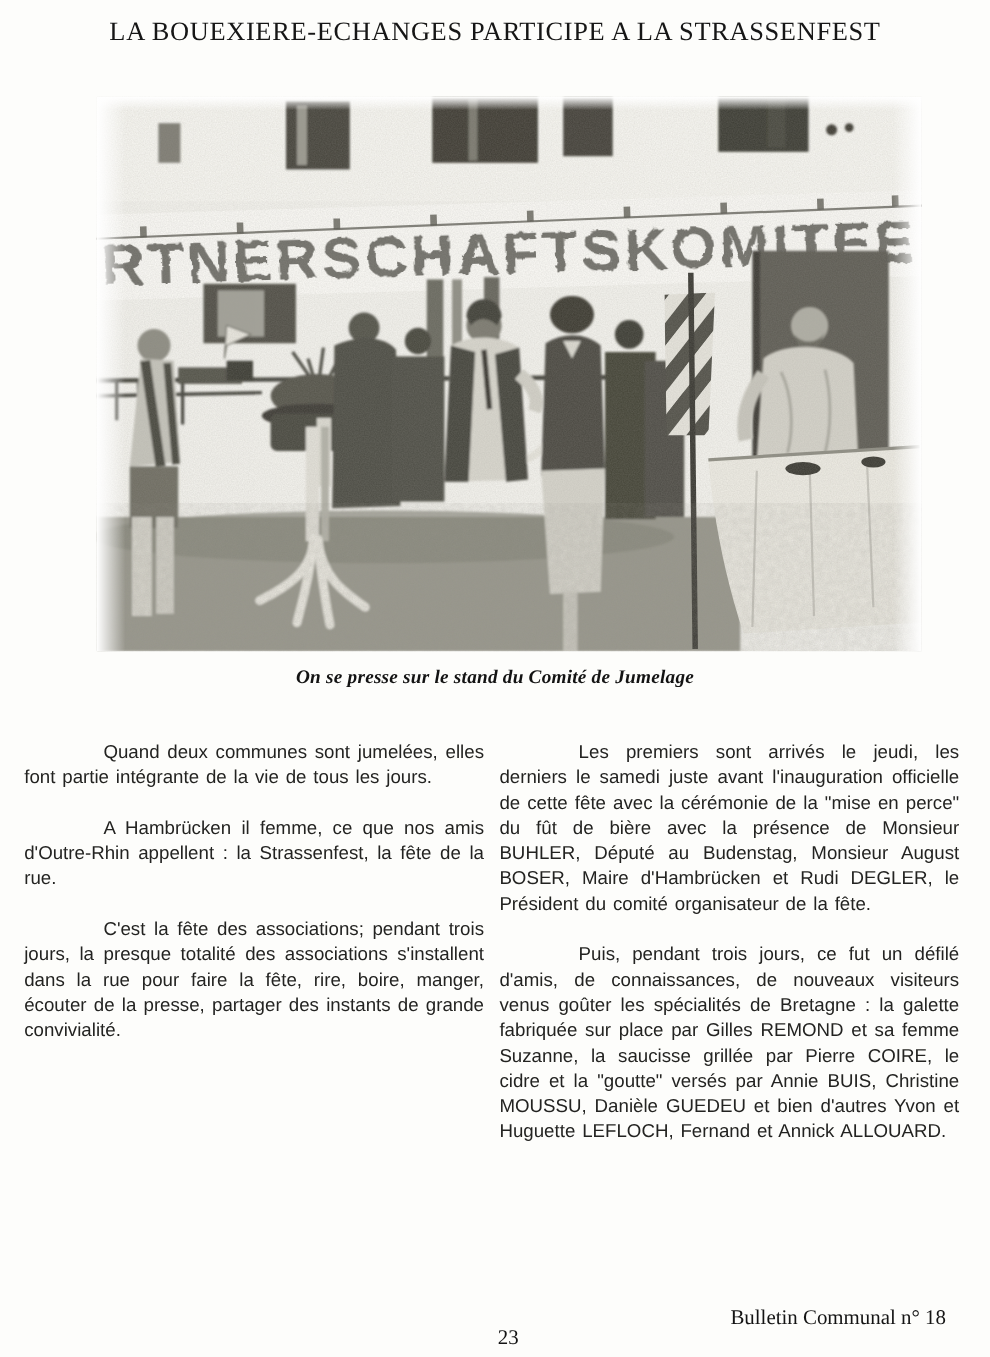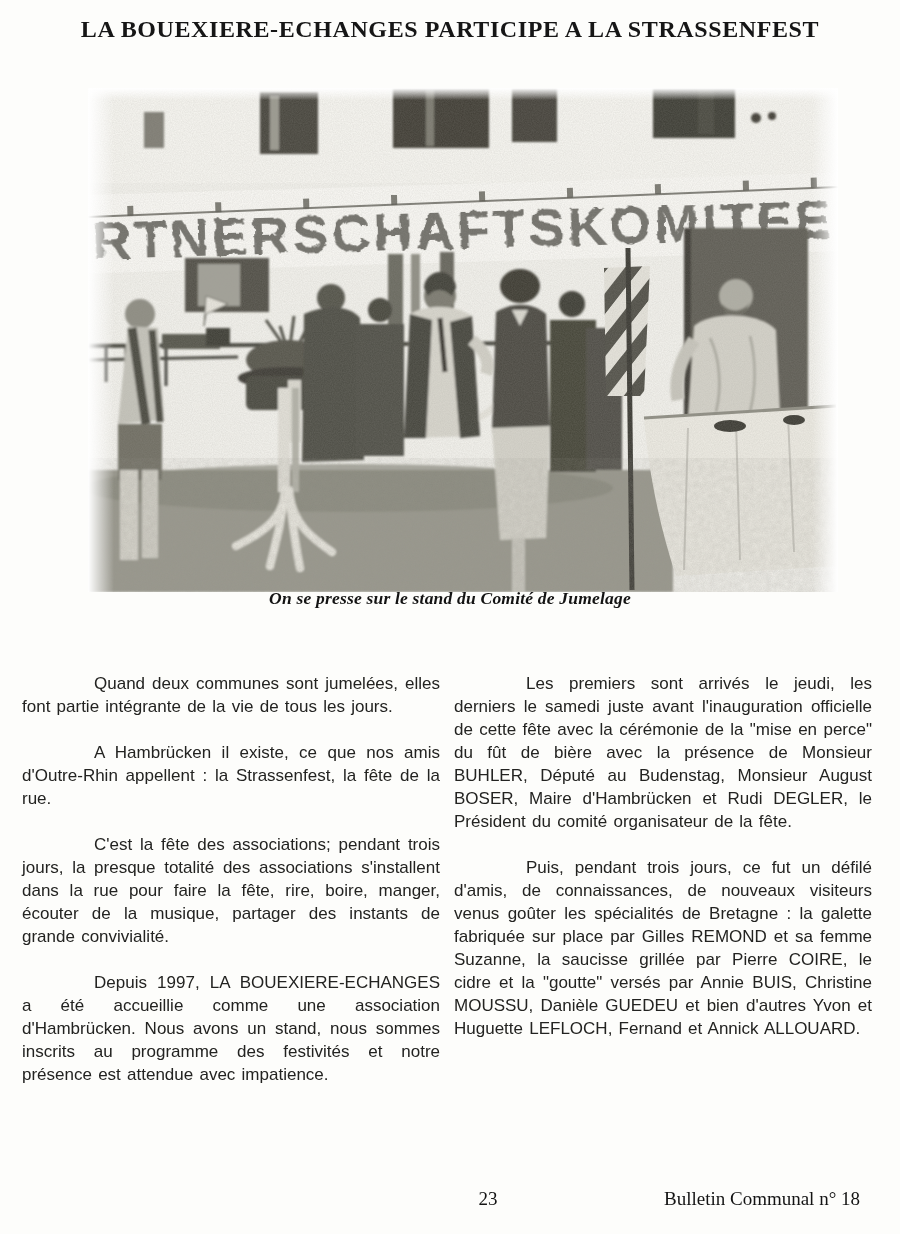--- a/index.html
+++ b/index.html
@@ -2,37 +2,37 @@
 <html><head>
 <meta charset="utf-8">
 <style>
   html,body{margin:0;padding:0;background:#ffffff;}
   .page{
     position:relative;width:900px;height:1234px;background:#fdfdfb;
     font-family:"Liberation Sans",sans-serif;color:#232321;overflow:hidden;
   }
   .title{
     position:absolute;top:16px;left:0;width:100%;margin:0;text-align:center;
-    font-family:"Liberation Serif",serif;font-weight:bold;font-size:24px;
+    font-family:"Liberation Serif",serif;font-weight:normal;font-size:24px;
     letter-spacing:0.6px;color:#161616;
   }
   .photo-wrap{position:absolute;left:88px;top:88px;width:750px;height:504px;margin:0;}
   .caption{
-    position:absolute;top:588px;left:0;width:100%;text-align:center;
+    position:absolute;top:605px;left:0;width:100%;text-align:center;
     font-family:"Liberation Serif",serif;font-style:italic;font-weight:bold;
     font-size:17.5px;color:#131313;letter-spacing:0.2px;
   }
   .columns{position:absolute;left:22px;top:672px;width:856px;display:flex;gap:14px;}
   .col{width:418px;font-size:17px;line-height:23px;text-align:justify;word-spacing:1.5px;}
   .col p{margin:0 0 23px 0;text-indent:72px;}
   .footer{
     position:absolute;top:1188px;left:0;width:100%;height:30px;
     font-family:"Liberation Serif",serif;font-size:19px;color:#141414;
   }
-  .page-num{position:absolute;left:488px;transform:translateX(-50%);}
+  .page-num{position:absolute;left:462px;transform:translateX(-50%);margin-top:18px;}
   .bulletin{position:absolute;right:40px;}
 </style>
 </head>
 <body>
 
 <div class="page">
 
   <h1 class="title">LA BOUEXIERE-ECHANGES PARTICIPE A LA STRASSENFEST</h1>
 
   <figure class="photo-wrap">
@@ -218,23 +218,22 @@
       <rect x="724" y="0" width="26" height="504" fill="url(#fadeR)"></rect>
       <rect x="0" y="0" width="750" height="12" fill="url(#fadeT)"></rect>
     </svg>
   </figure>
 
   <div class="caption">On se presse sur le stand du Comité de Jumelage</div>
 
   <div class="columns">
     <div class="col">
       <p>Quand deux communes sont jumelées, elles font partie intégrante de la vie de tous les jours.</p>
-      <p>A Hambrücken il existe, ce que nos amis d'Outre-Rhin appellent : la Strassenfest, la fête de la rue.</p>
-      <p>C'est la fête des associations; pendant trois jours, la presque totalité des associations s'installent dans la rue pour faire la fête, rire, boire, manger, écouter de la musique, partager des instants de grande convivialité.</p>
-      <p>Depuis 1997, LA BOUEXIERE-ECHANGES a été accueillie comme une association d'Hambrücken. Nous avons un stand, nous sommes inscrits au programme des festivités et notre présence est attendue avec impatience.</p>
+      <p>A Hambrücken il femme, ce que nos amis d'Outre-Rhin appellent : la Strassenfest, la fête de la rue.</p>
+      <p>C'est la fête des associations; pendant trois jours, la presque totalité des associations s'installent dans la rue pour faire la fête, rire, boire, manger, écouter de la presse, partager des instants de grande convivialité.</p>
     </div>
     <div class="col">
       <p>Les premiers sont arrivés le jeudi, les derniers le samedi juste avant l'inauguration officielle de cette fête avec la cérémonie de la "mise en perce" du fût de bière avec la présence de Monsieur BUHLER, Député au Budenstag, Monsieur August BOSER, Maire d'Hambrücken et Rudi DEGLER, le Président du comité organisateur de la fête.</p>
       <p>Puis, pendant trois jours, ce fut un défilé d'amis, de connaissances, de nouveaux visiteurs venus goûter les spécialités de Bretagne : la galette fabriquée sur place par Gilles REMOND et sa femme Suzanne, la saucisse grillée par Pierre COIRE, le cidre et la "goutte" versés par Annie BUIS, Christine MOUSSU, Danièle GUEDEU et bien d'autres Yvon et Huguette LEFLOCH, Fernand et Annick ALLOUARD.</p>
     </div>
   </div>
 
   <div class="footer">
     <span class="page-num">23</span>
     <span class="bulletin">Bulletin Communal n° 18</span>

